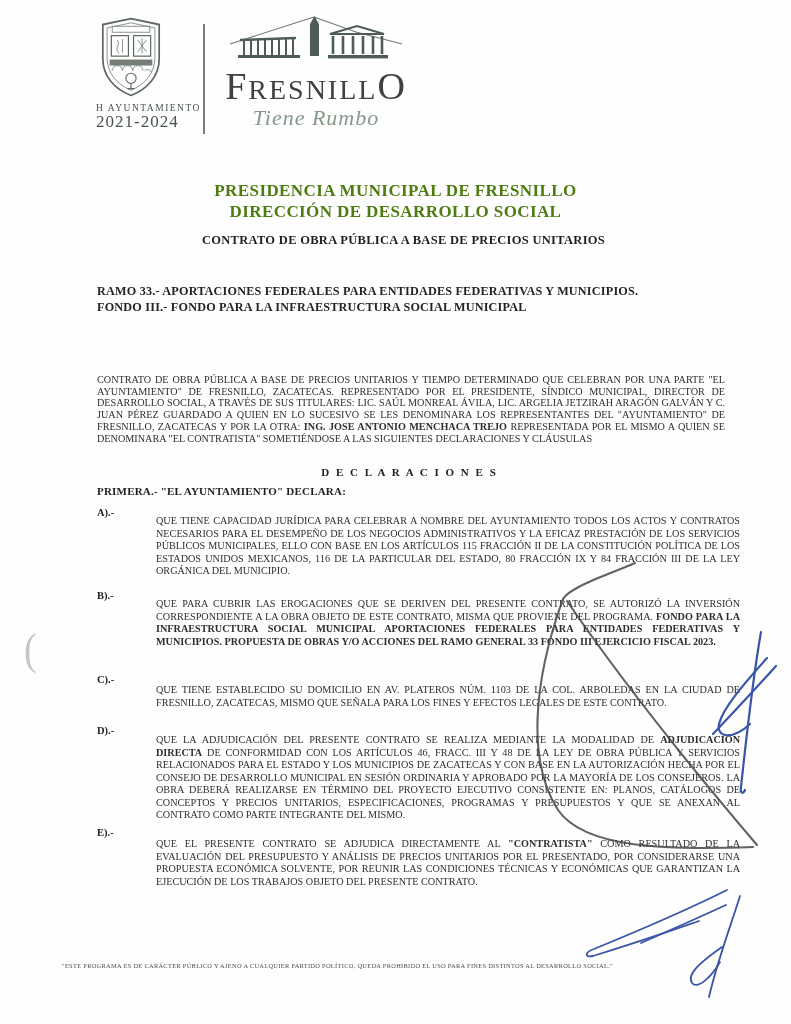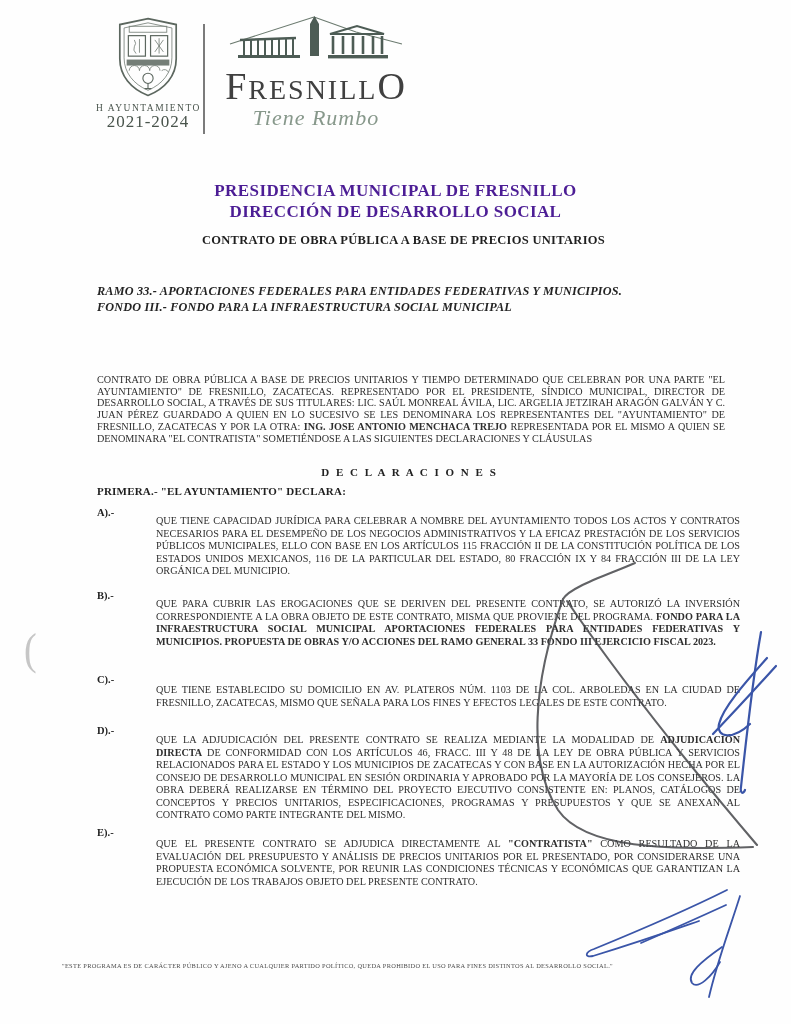--- a/index.html
+++ b/index.html
@@ -1,33 +1,33 @@
 <!DOCTYPE html>
 <html><head>
 <meta charset="utf-8">
 <style>
   html,body{margin:0;padding:0;}
   body{width:791px;height:1024px;background:#e9e9e9;font-family:"Liberation Serif", serif;}
   #page{position:relative;width:791px;height:1024px;background:#fefefe;overflow:hidden;}
   .abs{position:absolute;}
 
   
-  #coat{left:96px;top:16px;width:104px;text-align:center;color:#49544c;}
+  #coat{left:96px;top:16px;width:104px;text-align:left;color:#49544c;}
   #coat .inst{font-size:9.5px;letter-spacing:1.5px;margin-top:1px;white-space:nowrap;}
   #coat .term{font-size:17px;letter-spacing:1px;margin-top:-1px;}
   #logo-divider{left:203px;top:24px;width:2px;height:110px;background:#4f4f4f;opacity:.75;}
   #brand{left:214px;top:12px;width:204px;text-align:center;}
   #brand .name{font-size:28px;letter-spacing:2px;color:#404040;line-height:1;white-space:nowrap;margin-top:1px;}
   #brand .name .cap{font-size:38px;}
   #brand .tagline{font-style:italic;font-size:22px;color:#87988b;line-height:1;margin-top:2px;letter-spacing:1px;}
 
   
-  #title{left:0;top:180px;width:791px;text-align:center;font-weight:bold;font-size:17px;line-height:21px;letter-spacing:.4px;color:#4c1d95;}
+  #title{left:0;top:180px;width:791px;text-align:center;font-weight:bold;font-size:17px;line-height:21px;letter-spacing:.4px;color:#4d7c0f;}
   #subtitle{left:0;top:233px;width:791px;text-align:center;font-weight:bold;font-size:12.5px;letter-spacing:.3px;color:#1f1f1f;padding-left:8px;}
-  #program{left:97px;top:284px;width:628px;font-weight:bold;font-size:12.2px;line-height:15.5px;letter-spacing:.2px;color:#242424;font-style:italic;}
+  #program{left:97px;top:284px;width:628px;font-weight:bold;font-size:12.2px;line-height:15.5px;letter-spacing:.2px;color:#242424;}
   #reference{left:362px;top:335px;font-size:11.5px;line-height:14.5px;color:#242424;white-space:nowrap;}
   #reference .val{font-weight:bold;}
 
   
   .bodytext{font-size:10.2px;color:#2e2e2e;text-align:justify;}
   #intro{left:97px;top:374px;width:628px;line-height:11.7px;}
   #decl-heading{left:0;top:466px;width:791px;text-align:center;font-weight:bold;font-size:11px;letter-spacing:2px;color:#222;margin-left:14px;}
   #primera{left:97px;top:485px;font-weight:bold;font-size:11px;color:#1f1f1f;letter-spacing:.2px;}
   .decl-label{left:97px;font-weight:bold;font-size:10.5px;color:#222;}
   .decl-body{left:156px;width:584px;line-height:12.5px;}

